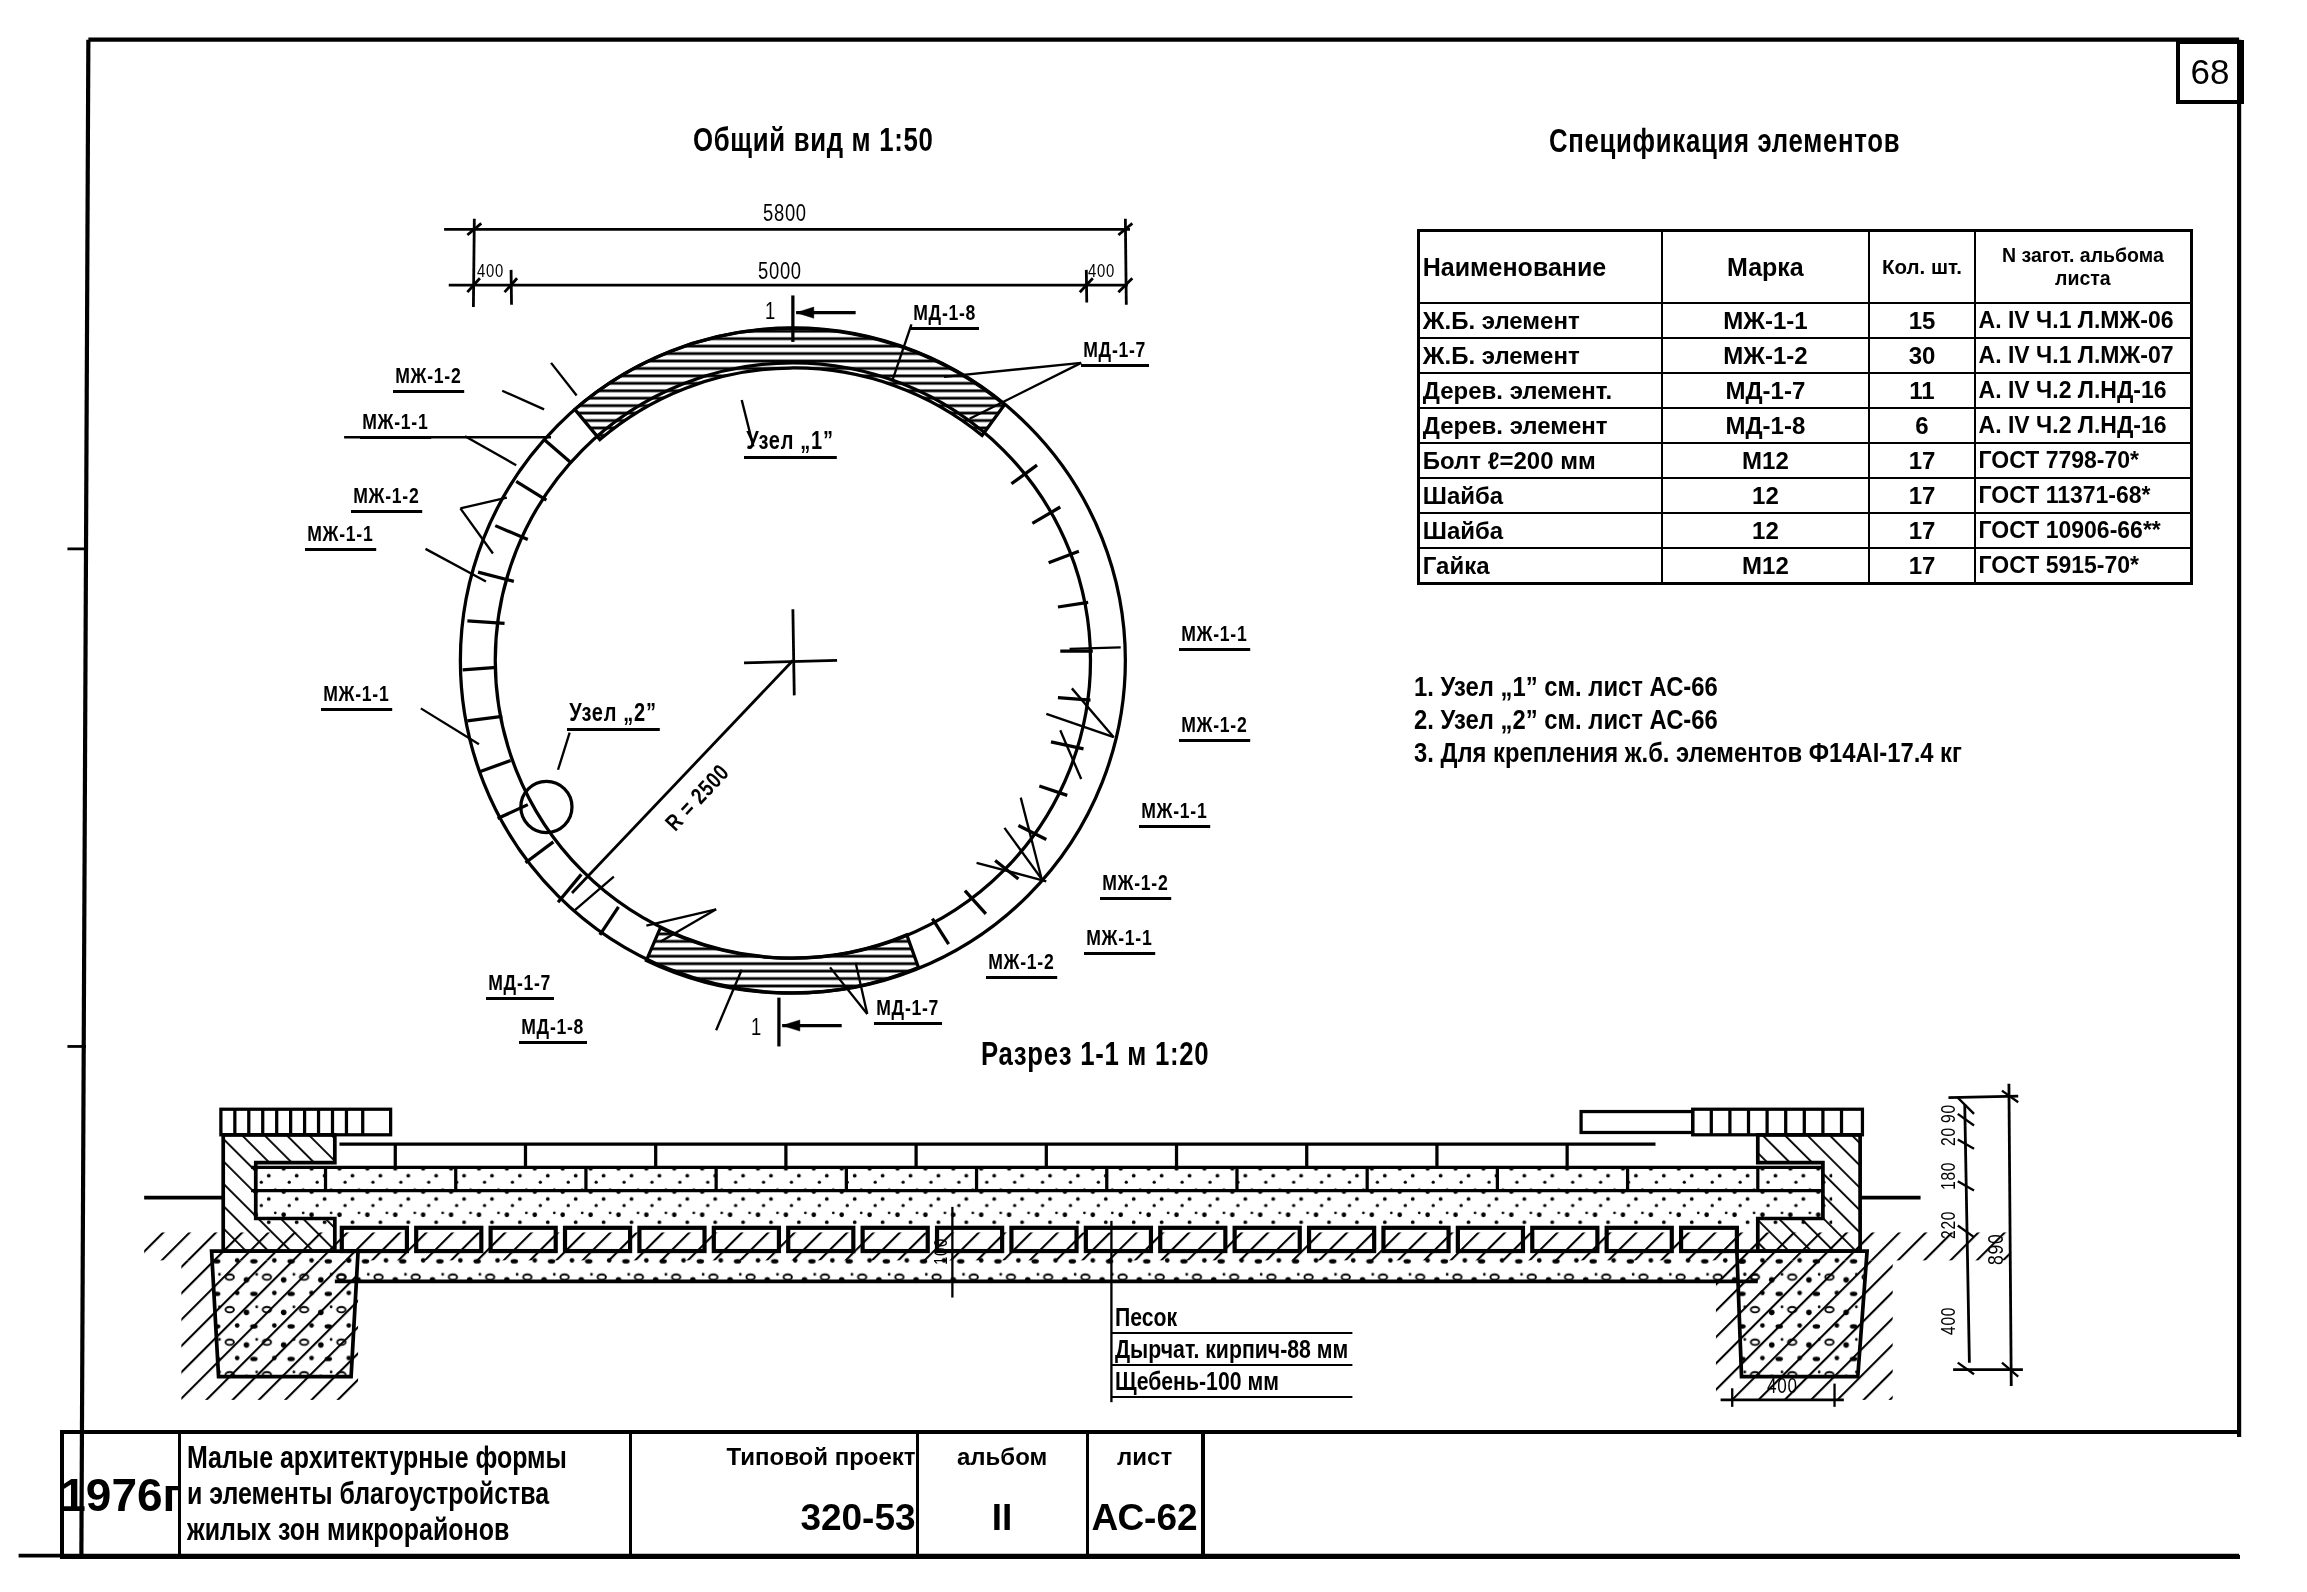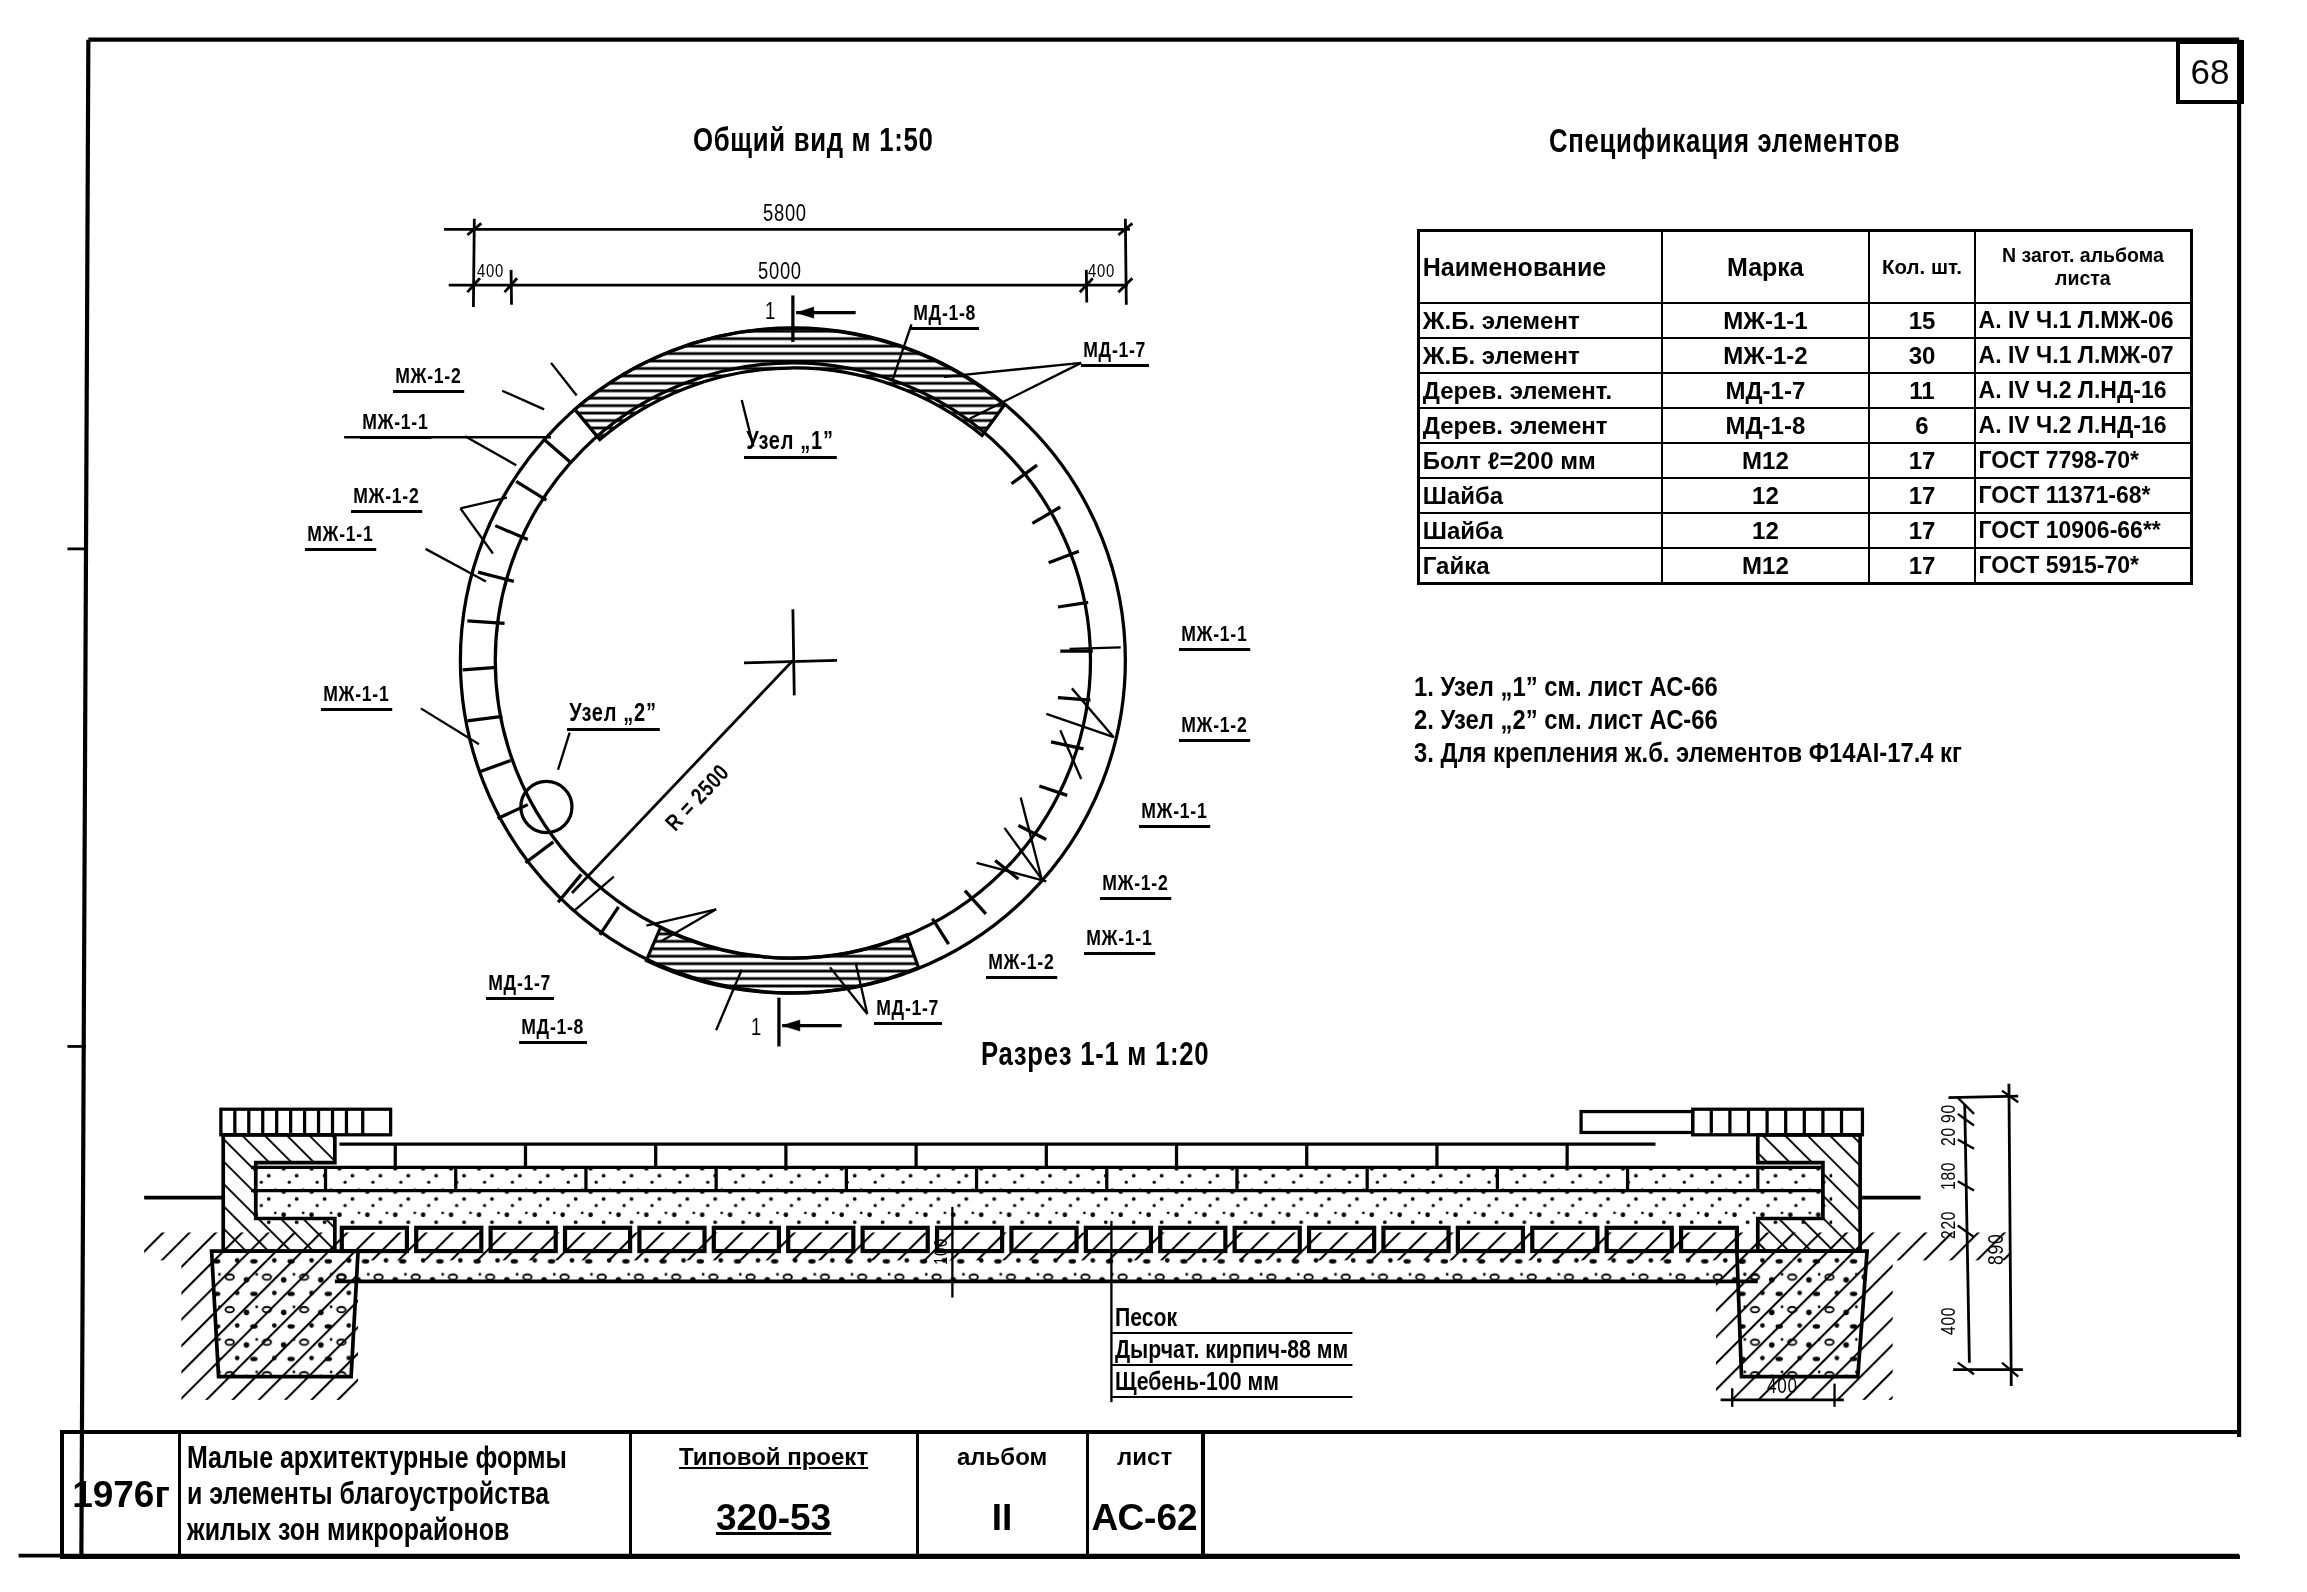--- a/index.html
+++ b/index.html
@@ -17,26 +17,26 @@
   table.spec td.c1, table.spec th.c1 { text-align: left; width: 235px; }
   table.spec td.c2, table.spec th.c2 { text-align: center; width: 200px; }
   table.spec td.c3, table.spec th.c3 { text-align: center; width: 98px; }
   table.spec td.c4 { text-align: left; font-size: 23px; }
   .notes { position: absolute; left: 1414px; top: 670px; font-family: "Liberation Sans", sans-serif; font-weight: bold; font-size: 28px; line-height: 33px; transform: scaleX(0.85); transform-origin: left top; }
   .notes div { white-space: nowrap; }
   .legend { position: absolute; left: 1111px; top: 1302px; font-family: "Liberation Sans", sans-serif; font-weight: bold; font-size: 25px; }
   .legend div { white-space: nowrap; border-bottom: 2.8px solid #000; padding: 0.9px 4.7px 0 4.7px; transform: scaleX(0.85); transform-origin: left top; }
   .stamp { position: absolute; left: 60px; top: 1430px; width: 2176px; height: 121px; border: 4.7px solid #000; border-right: none; display: flex; font-family: "Liberation Sans", sans-serif; font-weight: bold; }
   .stamp .cell { border-right: 3.7px solid #000; position: relative; }
-  .stamp .year { width: 114px; display: flex; align-items: center; justify-content: center; font-size: 37px; }
+  .stamp .year { width: 114px; display: flex; align-items: center; justify-content: center; font-size: 46px; }
   .stamp .org { width: 442px; font-size: 32px; line-height: 36px; padding: 4.7px 0 0 5.6px; }
   .stamp .org div { white-space: nowrap; transform: scaleX(0.78); transform-origin: left top; }
   .stamp .name { flex: 1; font-size: 35px; padding-top: 33px; padding-left: 135px; }
   .stamp .name span { display: inline-block; transform: scaleX(0.85); transform-origin: left top; }
-  .stamp .proj { width: 284px; text-align: center; text-decoration: underline; }
+  .stamp .proj { width: 284px; text-align: right; }
   .stamp .album { width: 167px; text-align: center; }
   .stamp .sheetno { width: 112px; text-align: center; border-right: 4.7px solid #000; }
   .stamp .hd { font-size: 24px; margin-top: 9.3px; }
   .stamp .vl { font-size: 37px; margin-top: 25.6px; }
   .pageno { position: absolute; left: 2176px; top: 40px; width: 60px; height: 56px; border: 4.2px solid #000; font-family: "Liberation Sans", sans-serif; font-size: 35px; display: flex; align-items: center; justify-content: center; font-weight: normal; }
 </style>
 </head>
 <body>
 
 <div class="sheet">

